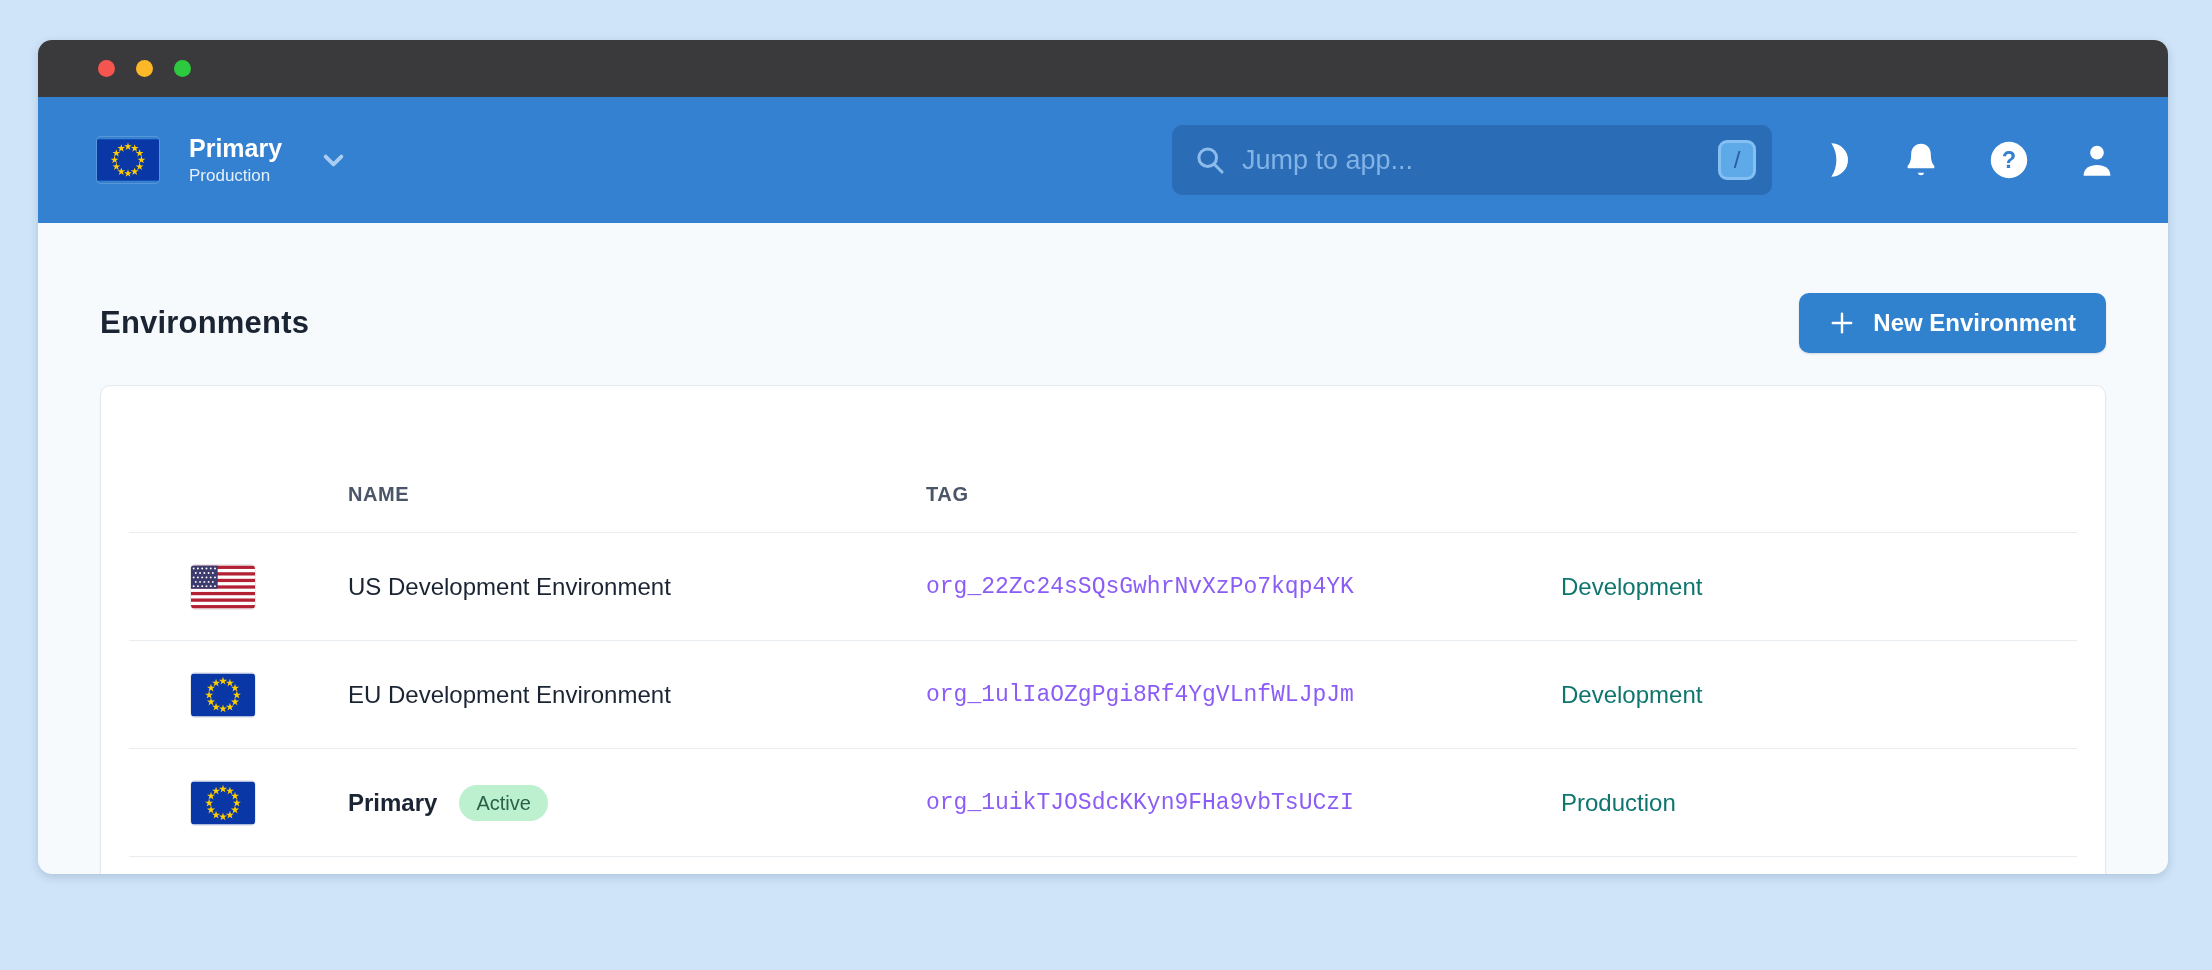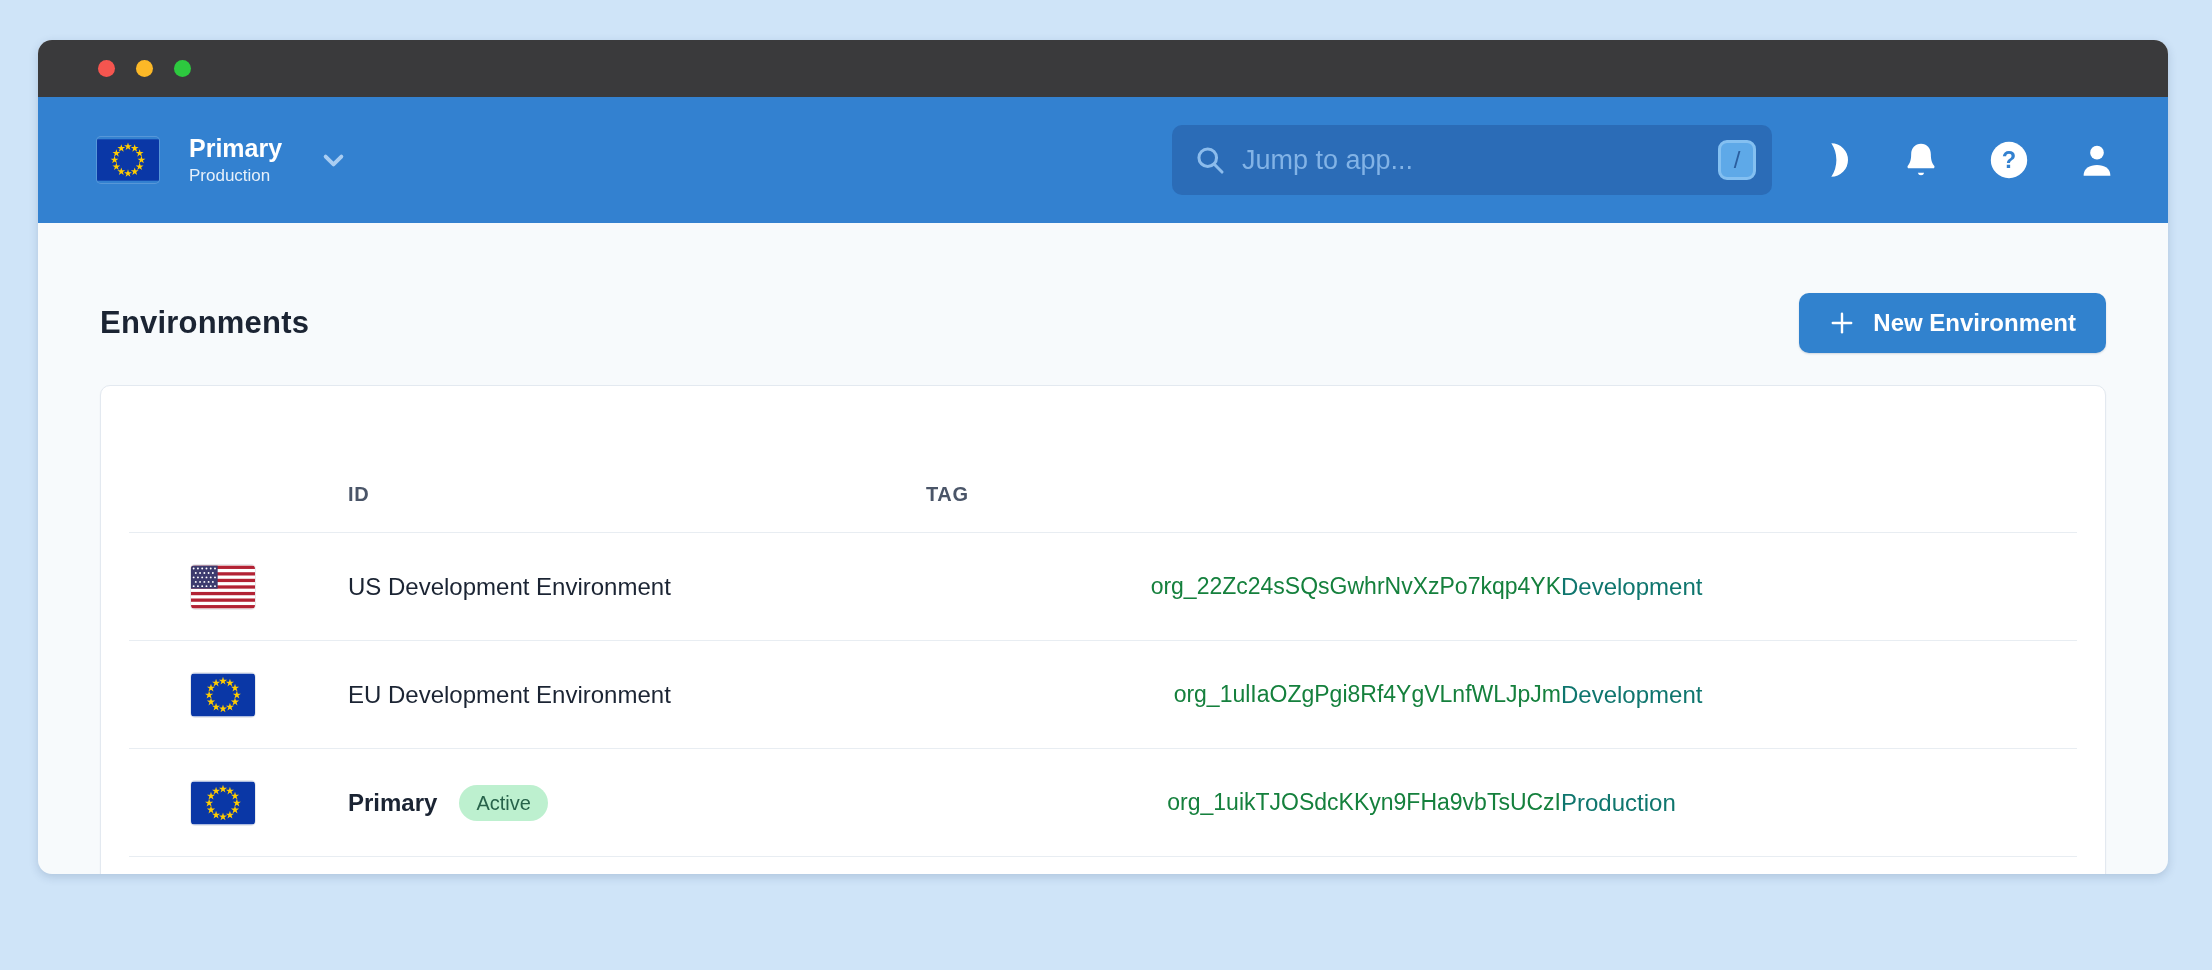--- a/index.html
+++ b/index.html
@@ -49,21 +49,21 @@
     padding-bottom:45px;box-shadow:0 1px 2px rgba(16,42,83,.05);}
   .trow{display:grid;grid-template-columns:157px 578px 635px 1fr;align-items:center;
     padding-left:90px;min-height:107px;}
   .thead{min-height:120px;align-items:end;padding-bottom:26px;}
   .col-label{font-size:20px;font-weight:700;color:#4a5568;letter-spacing:.6px;}
   .divider{height:1px;background:#e8edf2;margin:0 28px;}
   .name-cell{display:flex;align-items:center;font-size:24px;color:#1b2433;}
   .name-bold{font-weight:700;}
   .badge{margin-left:22px;background:#bdf0cf;color:#27624a;font-size:20px;
     padding:6px 17px;border-radius:999px;line-height:1.2;}
-  .id-cell{font-family:Liberation Sans, sans-serif;font-size:23px;color:#15803d;text-align:right;}
+  .id-cell{font-family:Liberation Mono, monospace;font-size:23px;color:#8b5cf6;}
   .tag-cell{font-size:24px;color:#0f766e;}
   .rowflag{box-shadow:0 0 0 1px rgba(20,40,70,.10);}
 </style>
 </head>
 <body>
 
 <svg width="0" height="0" style="position:absolute" aria-hidden="true">
   <defs>
     <path id="eu-star" d="M0,-4 L0.9,-1.24 3.8,-1.24 1.45,0.47 2.35,3.24 0,1.53 -2.35,3.24 -1.45,0.47 -3.8,-1.24 -0.9,-1.24 Z" fill="#FFCC00"></path>
   </defs>
@@ -150,21 +150,21 @@
           <line x1="3.5" y1="12" x2="20.5" y2="12" stroke="#ffffff" stroke-width="2.2" stroke-linecap="round"></line>
         </svg>
         <span>New Environment</span>
       </button>
     </div>
 
     <div class="card">
 
       <div class="trow thead">
         <div></div>
-        <div class="col-label">ID</div>
+        <div class="col-label">NAME</div>
         <div class="col-label">TAG</div>
       </div>
       <div class="divider"></div>
 
       <div class="trow">
         <div>
           <svg class="flag rowflag" width="64" height="44" viewBox="0 0 60 40">
             <rect width="60" height="40" fill="#ffffff"></rect>
             <g fill="#b22234">
               <rect y="0" width="60" height="3.08"></rect>

